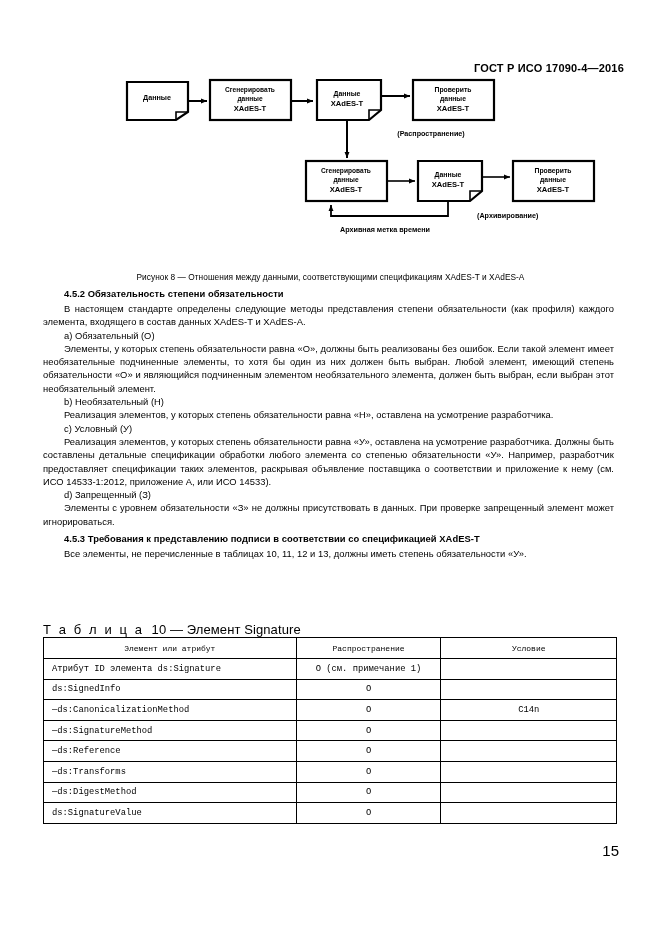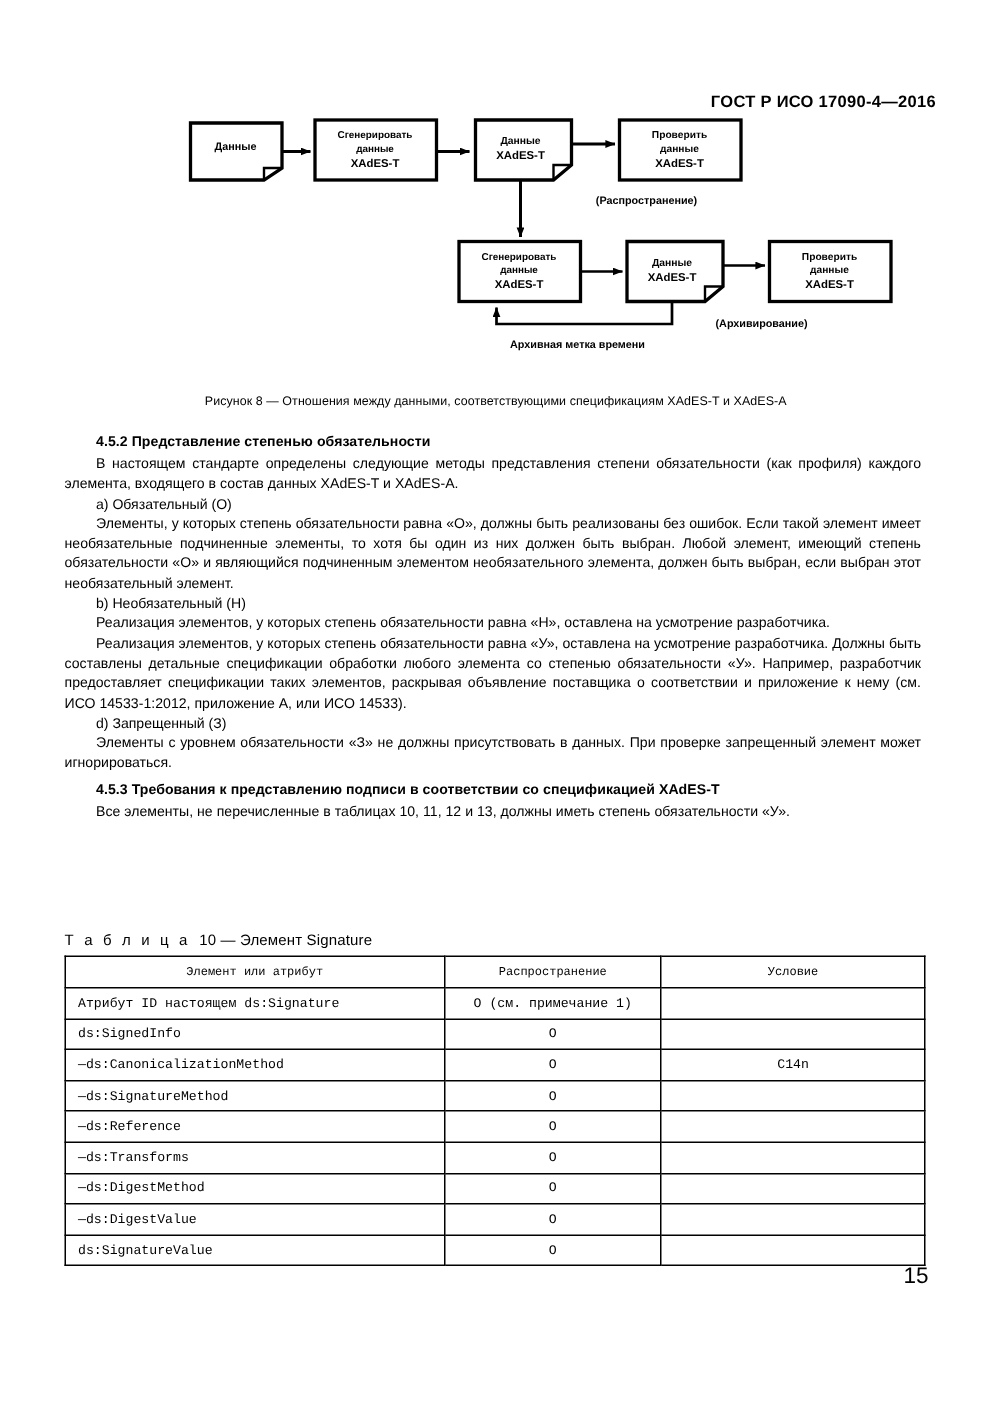--- a/index.html
+++ b/index.html
@@ -41,21 +41,21 @@
     left: 0;
     top: 76px;
     width: 661px;
     height: 160px;
     padding-left: 40px;
   }
   .fig-svg { display: block; }
 
   .figure-caption {
     position: absolute;
-    top: 262px;
+    top: 272px;
     left: 0;
     width: 661px;
     text-align: center;
     font-size: 8.3px;
     letter-spacing: 0.05px;
   }
 
   
   .content {
     position: absolute;
@@ -86,21 +86,21 @@
     line-height: 13.3px;
     margin: 0;
     text-indent: 21px;
   }
 
   
   .table-title {
     position: absolute;
     left: 43px;
     top: 622px;
-    font-size: 10px;
+    font-size: 13px;
     letter-spacing: 0.1px;
     white-space: nowrap;
   }
   .table-title .sp { letter-spacing: 2.1px; }
 
   table.gost {
     position: absolute;
     left: 43px;
     top: 637px;
     width: 574px;
@@ -223,32 +223,33 @@
       <text x="437" y="142" font-family="Liberation Sans, sans-serif" font-size="7.2" font-weight="bold">(Архивирование)</text>
 
       <text x="345" y="156" text-anchor="middle" font-family="Liberation Sans, sans-serif" font-size="7.2" font-weight="bold">Архивная метка времени</text>
     </svg>
   </div>
 
   <div class="figure-caption">Рисунок 8 — Отношения между данными, соответствующими спецификациям XAdES-T и XAdES-A</div>
 
   <div class="content">
 
-    <div class="h3">4.5.2  Представление степенью обязательности</div>
+    <div class="h3">4.5.2  Обязательность степени обязательности</div>
 
     <p class="para">В настоящем стандарте определены следующие методы представления степени обязательности (как профиля) каждого элемента, входящего в состав данных XAdES-T и XAdES-A.</p>
 
     <p class="item">a) Обязательный (О)</p>
 
     <p class="para">Элементы, у которых степень обязательности равна «О», должны быть реализованы без ошибок. Если такой элемент имеет необязательные подчиненные элементы, то хотя бы один из них должен быть выбран. Любой элемент, имеющий степень обязательности «О» и являющийся подчиненным элементом необязательного элемента, должен быть выбран, если выбран этот необязательный элемент.</p>
 
     <p class="item">b) Необязательный (Н)</p>
 
     <p class="para">Реализация элементов, у которых степень обязательности равна «Н», оставлена на усмотрение разработчика.</p>
 
+    <p class="item">c) Условный (У)</p>
 
     <p class="para">Реализация элементов, у которых степень обязательности равна «У», оставлена на усмотрение разработчика. Должны быть составлены детальные спецификации обработки любого элемента со степенью обязательности «У». Например, разработчик предоставляет спецификации таких элементов, раскрывая объявление поставщика о соответствии и приложение к нему (см. ИСО 14533-1:2012, приложение А, или ИСО 14533).</p>
 
     <p class="item">d) Запрещенный (З)</p>
 
     <p class="para">Элементы с уровнем обязательности «З» не должны присутствовать в данных. При проверке запрещенный элемент может игнорироваться.</p>
 
     <div class="h3 tight">4.5.3  Требования к представлению подписи в соответствии со спецификацией XAdES-T</div>
 
     <p class="para">Все элементы, не перечисленные в таблицах 10, 11, 12 и 13, должны иметь степень обязательности «У».</p>
@@ -266,21 +267,21 @@
     </colgroup>
     <thead>
       <tr>
         <th>Элемент или атрибут</th>
         <th>Распространение</th>
         <th>Условие</th>
       </tr>
     </thead>
     <tbody>
       <tr>
-        <td class="c-elem">Атрибут ID настоящем ds:Signature</td>
+        <td class="c-elem">Атрибут ID элемента ds:Signature</td>
         <td class="c-oblig">О (см. примечание 1)</td>
         <td class="c-cond"></td>
       </tr>
       <tr>
         <td class="c-elem">ds:SignedInfo</td>
         <td class="c-oblig">О</td>
         <td class="c-cond"></td>
       </tr>
       <tr>
         <td class="c-elem">—ds:CanonicalizationMethod</td>
@@ -297,25 +298,20 @@
         <td class="c-oblig">О</td>
         <td class="c-cond"></td>
       </tr>
       <tr>
         <td class="c-elem">—ds:Transforms</td>
         <td class="c-oblig">О</td>
         <td class="c-cond"></td>
       </tr>
       <tr>
         <td class="c-elem">—ds:DigestMethod</td>
-        <td class="c-oblig">О</td>
-        <td class="c-cond"></td>
-      </tr>
-      <tr>
-        <td class="c-elem">—ds:DigestValue</td>
         <td class="c-oblig">О</td>
         <td class="c-cond"></td>
       </tr>
       <tr>
         <td class="c-elem">ds:SignatureValue</td>
         <td class="c-oblig">О</td>
         <td class="c-cond"></td>
       </tr>
     </tbody>
   </table>

